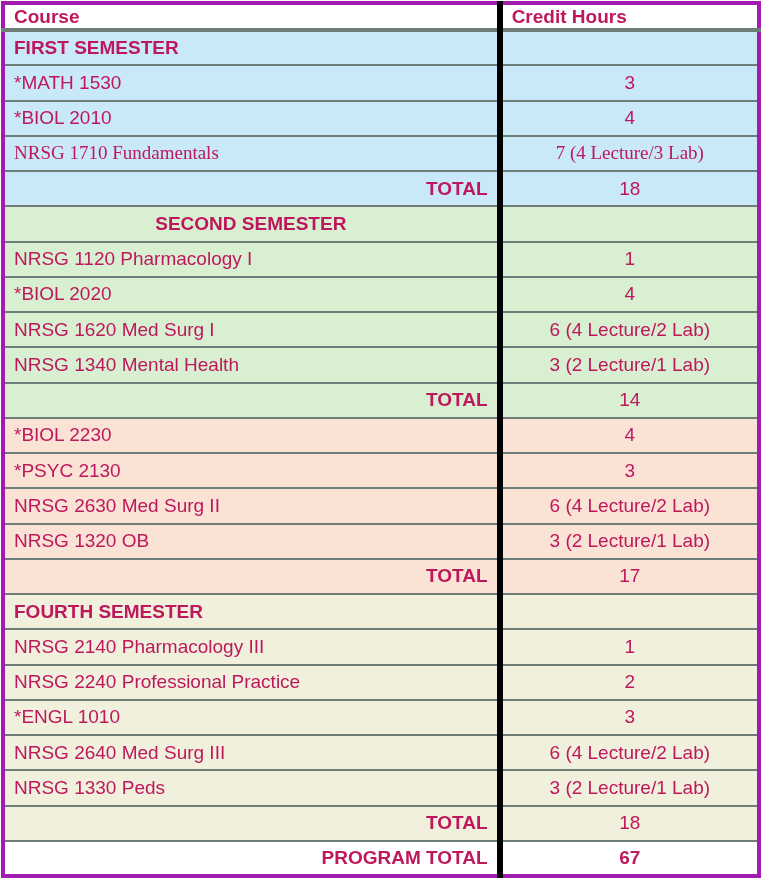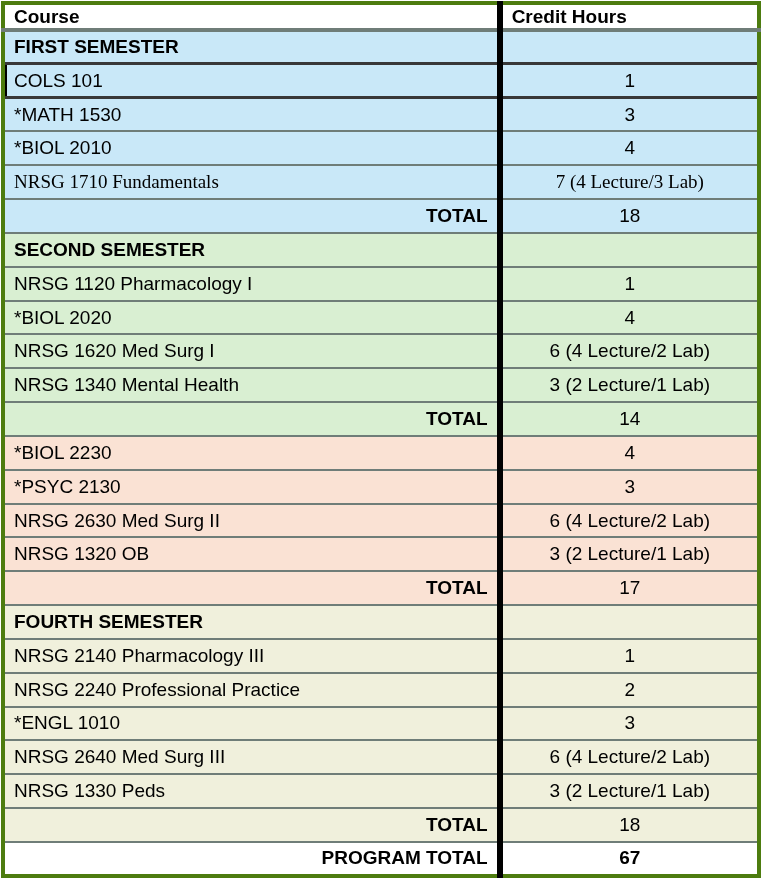--- a/index.html
+++ b/index.html
@@ -13,23 +13,23 @@
     background: #ffffff;
     box-sizing: border-box;
     padding: 1px;
     font-family: "Liberation Sans", sans-serif;
   }
   table.curriculum {
     border-collapse: collapse;
     table-layout: fixed;
     width: 760px;
     height: 877px;
-    border: 4px solid #4d7c0f;
+    border: 4px solid #a21caf;
     font-size: 19px;
-    color: #000000;
+    color: #be185d;
   }
   col.col-course { width: 494px; }
   col.col-credit { width: 258px; }
 
   th, td {
     height: 27px;
     padding: 0 9px;
     overflow: hidden;
     white-space: nowrap;
     border-bottom: 2px solid #6f7d78;
@@ -83,41 +83,37 @@
       <tr>
         <th>Course</th>
         <th>Credit Hours</th>
       </tr>
     </thead>
     <tbody>
         <tr style="background: rgb(201, 232, 248);">
           <td class="sem-title">FIRST SEMESTER</td>
           <td class="credit"></td>
         </tr>
-        <tr class="selected" style="background: rgb(201, 232, 248);">
-          <td class="course">COLS 101</td>
-          <td class="credit">1</td>
-        </tr>
         <tr style="background: rgb(201, 232, 248);">
           <td class="course">*MATH 1530</td>
           <td class="credit">3</td>
         </tr>
         <tr style="background: rgb(201, 232, 248);">
           <td class="course">*BIOL 2010</td>
           <td class="credit">4</td>
         </tr>
         <tr style="background: rgb(201, 232, 248); font-family: Liberation Serif, serif;">
           <td class="course">NRSG 1710 Fundamentals</td>
           <td class="credit">7 (4 Lecture/3 Lab)</td>
         </tr>
         <tr style="background: rgb(201, 232, 248);">
           <td class="total-label">TOTAL</td>
           <td class="credit">18</td>
         </tr>
-        <tr style="background: rgb(217, 239, 210);">
+        <tr style="background: rgb(217, 239, 210); text-align: center;">
           <td class="sem-title">SECOND SEMESTER</td>
           <td class="credit"></td>
         </tr>
         <tr style="background: rgb(217, 239, 210);">
           <td class="course">NRSG 1120 Pharmacology I</td>
           <td class="credit">1</td>
         </tr>
         <tr style="background: rgb(217, 239, 210);">
           <td class="course">*BIOL 2020</td>
           <td class="credit">4</td>

